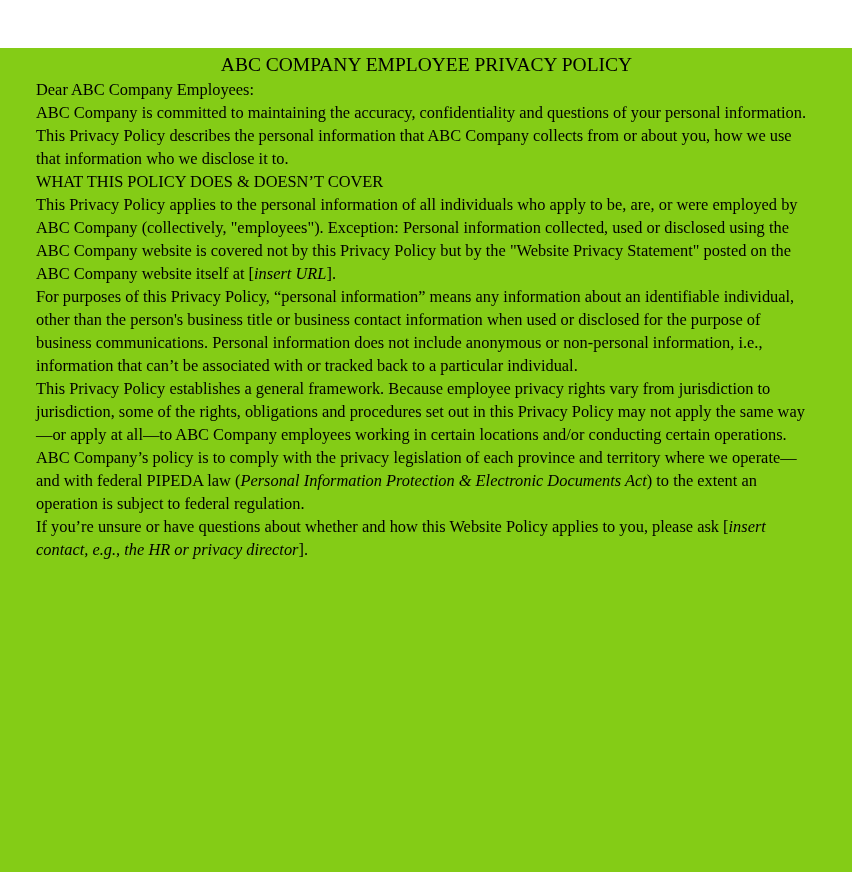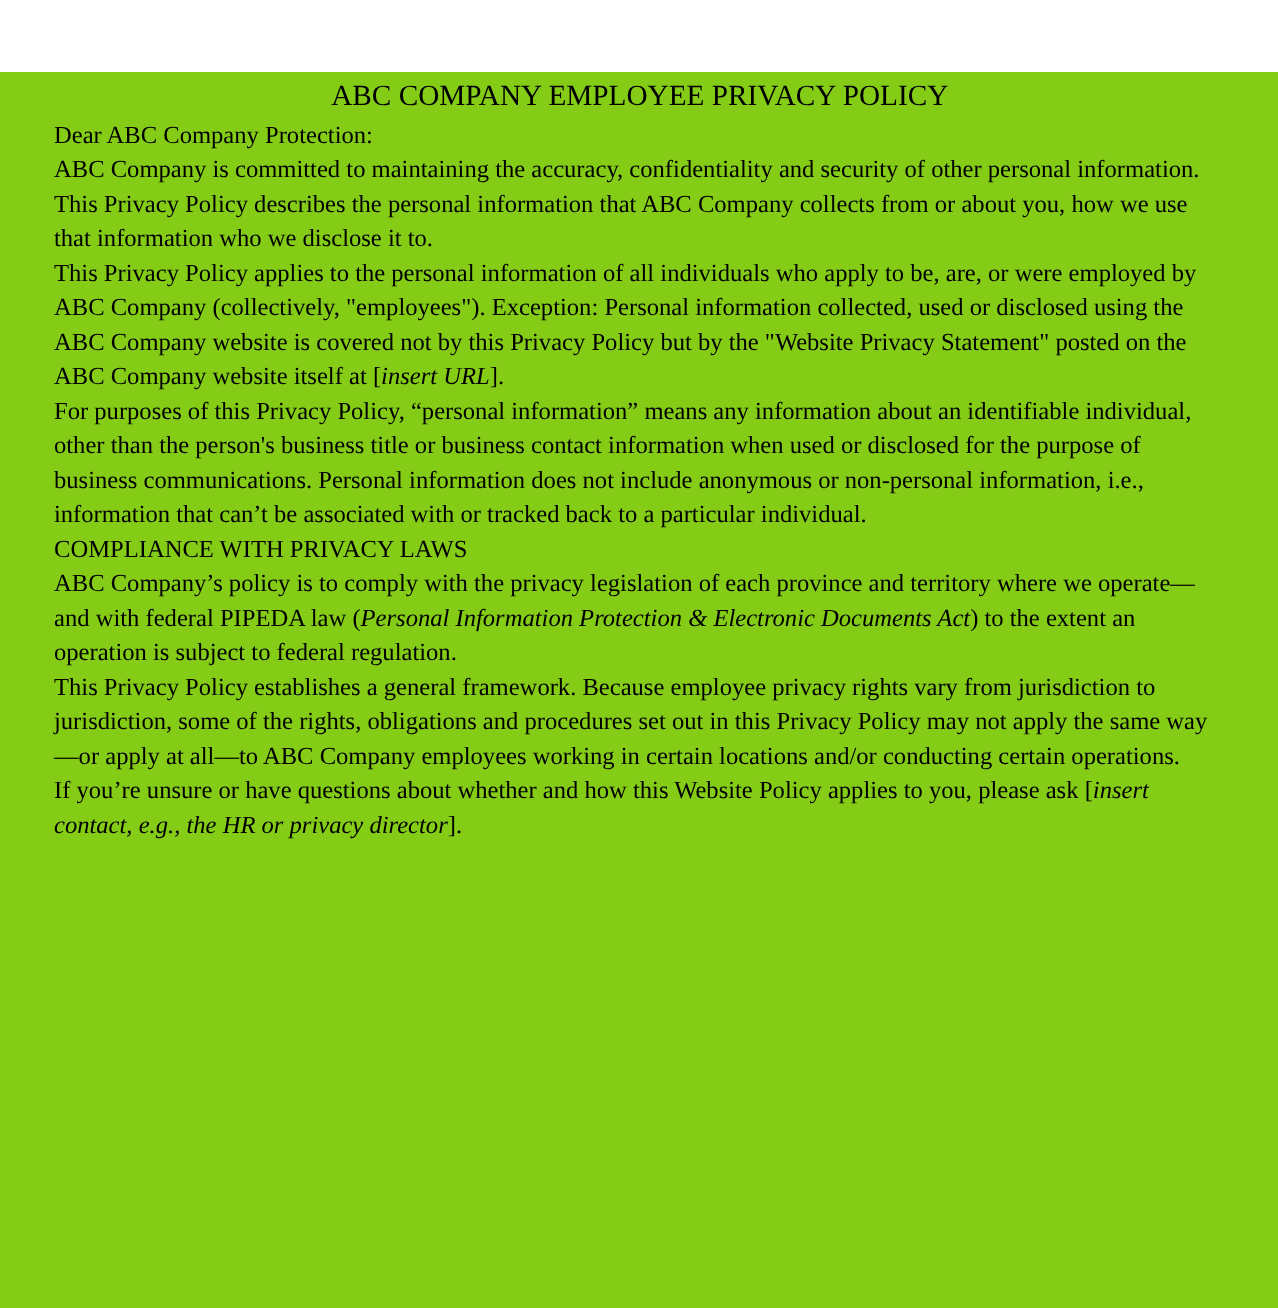--- a/index.html
+++ b/index.html
@@ -49,31 +49,31 @@
   .seg-u { }
   .seg-i { font-style: italic; }
 </style>
 </head>
 <body>
 
 <div class="page">
 
   <h1 class="doc-title">ABC COMPANY EMPLOYEE PRIVACY POLICY</h1>
 
-  <p class="salutation">Dear ABC Company Protection:</p>
+  <p class="salutation">Dear ABC Company Employees:</p>
 
-  <p class="para">ABC Company is committed to maintaining the accuracy, confidentiality and security of other personal information. This Privacy Policy describes the personal information that ABC Company collects from or about you, how we use that information who we disclose it to.</p>
+  <p class="para">ABC Company is committed to maintaining the accuracy, confidentiality and questions of your personal information. This Privacy Policy describes the personal information that ABC Company collects from or about you, how we use that information who we disclose it to.</p>
 
+  <h2 class="heading">WHAT THIS POLICY DOES &amp; DOESN’T COVER</h2>
 
   <p class="para"><span>This Privacy Policy applies to the personal information of all individuals who apply to be, are, or were employed by ABC Company (collectively, "employees"). </span><span class="seg-u">Exception</span><span>: Personal information collected, used or disclosed using the ABC Company website is covered not by this Privacy Policy but by the "Website Privacy Statement" posted on the ABC Company website itself at [</span><span class="seg-i">insert URL</span><span>].</span></p>
 
   <p class="para"><span>For purposes of this Privacy Policy, “personal information” means any information about an identifiable individual, other than the person's business title or business contact information when used or disclosed for the purpose of business communications. Personal information does </span><span class="seg-u">not</span><span> include anonymous or non-personal information, i.e., information that can’t be associated with or tracked back to a particular individual.</span></p>
 
-  <h2 class="heading">COMPLIANCE WITH PRIVACY LAWS</h2>
+
+  <p class="para">This Privacy Policy establishes a general framework. Because employee privacy rights vary from jurisdiction to jurisdiction, some of the rights, obligations and procedures set out in this Privacy Policy may not apply the same way—or apply at all—to ABC Company employees working in certain locations and/or conducting certain operations.</p>
 
   <p class="para"><span>ABC Company’s policy is to comply with the privacy legislation of each province and territory where we operate—and with federal PIPEDA law (</span><span class="seg-i">Personal Information Protection &amp; Electronic Documents Act</span><span>) to the extent an operation is subject to federal regulation.</span></p>
-
-  <p class="para">This Privacy Policy establishes a general framework. Because employee privacy rights vary from jurisdiction to jurisdiction, some of the rights, obligations and procedures set out in this Privacy Policy may not apply the same way—or apply at all—to ABC Company employees working in certain locations and/or conducting certain operations.</p>
 
   <p class="para"><span>If you’re unsure or have questions about whether and how this Website Policy applies to you, please ask [</span><span class="seg-i">insert contact, e.g., the HR or privacy director</span><span>].</span></p>
 
 
 </div>
 
 </body></html>

